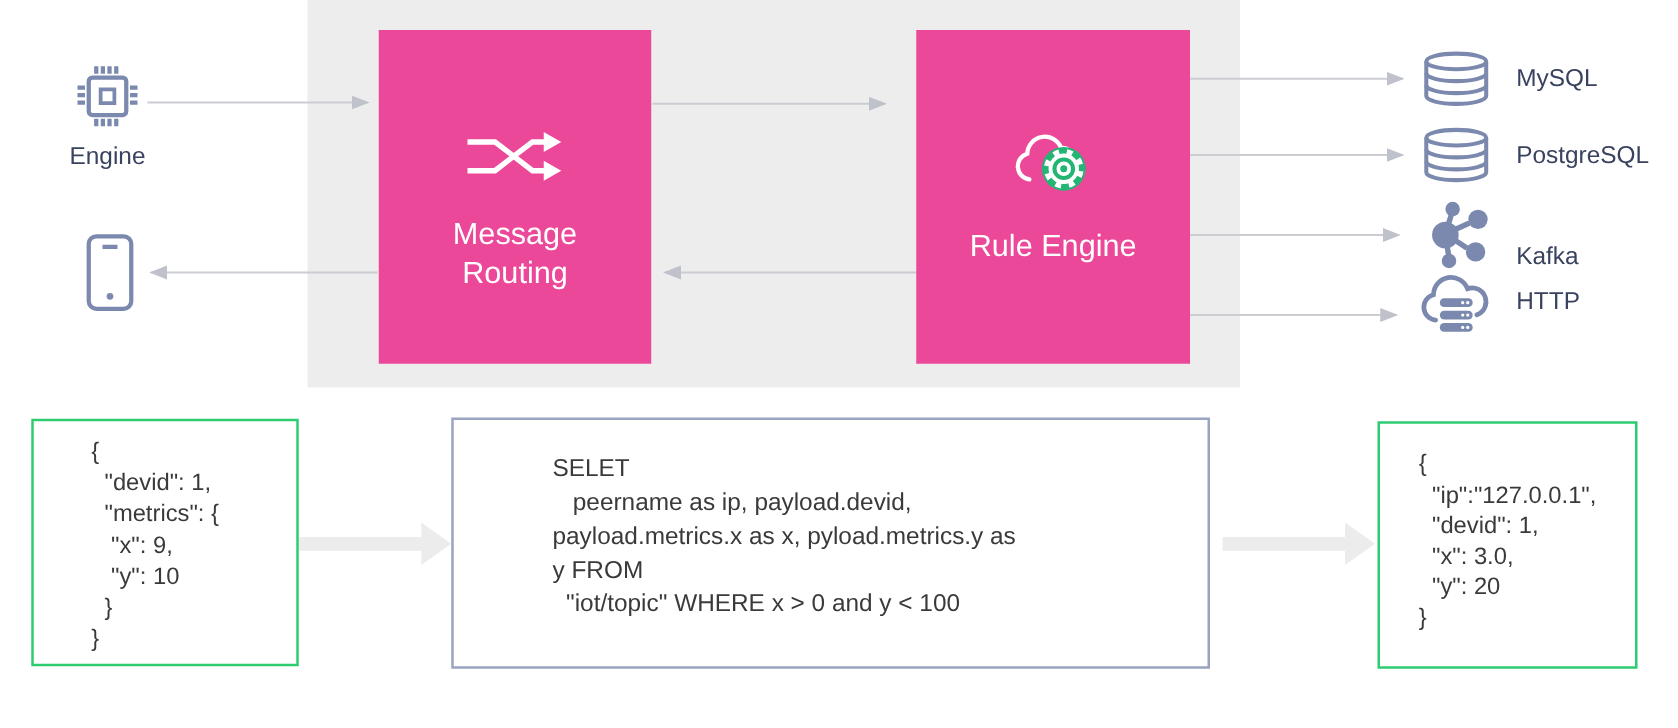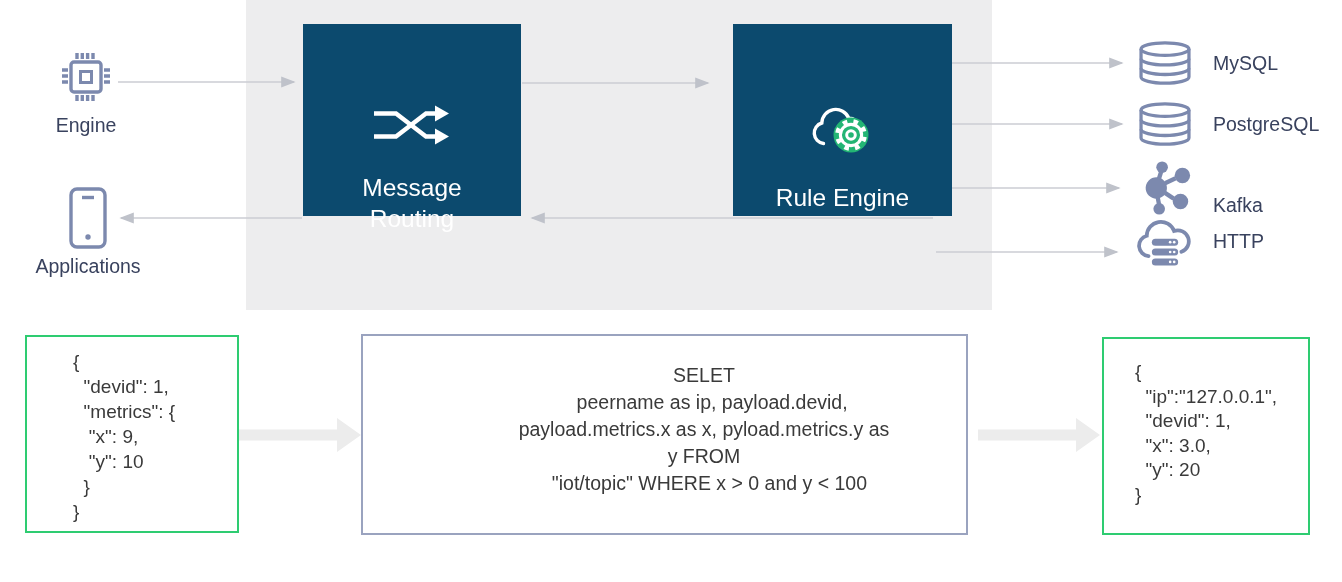--- a/index.html
+++ b/index.html
@@ -10,21 +10,21 @@
   }
   .abs { position:absolute; }
 
   
   #panel { left:246px; top:0; width:746px; height:310px; background:#ededee; }
 
   
   #arrow-layer { left:0; top:0; }
 
   
-  .node { position:absolute; background:#0c4a6e; top:24px; height:192px; }
+  .node { position:absolute; background:#ec4899; top:24px; height:267px; }
   #node-routing { left:303px; width:218px; }
   #node-engine  { left:716px; width:219px;margin-left:17px; }
   .node-icon { position:absolute; left:50%; transform:translateX(-50%); }
   #routing-icon { top:72px; width:84px; height:58px; }
   #engine-icon  { top:76px; width:68px; height:58px; }
   .node-label {
     position:absolute; left:0; width:100%; text-align:center;
     color:#ffffff; font-size:24.5px; line-height:31px; white-space:pre-line;
   }
   #node-routing .node-label { top:148px; }
@@ -49,21 +49,21 @@
 
   
   .codebox { position:absolute; background:#ffffff; box-sizing:border-box; }
   .codebox pre {
     margin:0; font-family:"Liberation Sans","DejaVu Sans",sans-serif;
     color:#3a3a3a; white-space:pre;
   }
   #box-input { left:25px; top:335px; width:214px; height:198px; border:2px solid #2ecc71; }
   #box-input pre { padding:12px 0 0 46px; font-size:19px; line-height:25px; }
   #box-sql { left:361px; top:334px; width:607px; height:201px; border:2px solid #9aa3bf; }
-  #box-sql pre { padding:26px 0 0 79px; font-size:19.5px; line-height:27px;text-align:center; }
+  #box-sql pre { padding:26px 0 0 79px; font-size:19.5px; line-height:27px; }
   #box-output { left:1102px; top:337px; width:208px; height:198px; border:2px solid #2ecc71; }
   #box-output pre { padding:21px 0 0 31px; font-size:19px; line-height:24.5px; }
 </style>
 </head>
 <body>
 
 <div id="canvas">
 
   <div id="panel" class="abs"></div>
 
@@ -101,21 +101,20 @@
   </svg>
   <div id="devices-label" class="ep-label">Engine</div>
 
   <svg id="applications-icon" class="ep-icon" viewBox="0 0 42 64">
     <g fill="none" stroke="#7c89ae" stroke-width="3.4">
       <rect x="4" y="3" width="34" height="58" rx="6"></rect>
       <path d="M15 11.5h12"></path>
       <circle cx="21" cy="51" r="2.7" fill="#7c89ae" stroke="none"></circle>
     </g>
   </svg>
-  <div id="applications-label" class="ep-label">Applications</div>
 
   <div id="node-routing" class="node">
     <svg id="routing-icon" class="node-icon" viewBox="0 0 84 58">
       <g stroke="#ffffff" stroke-width="4.4" fill="none">
         <path d="M4 17.5 h22 l30 23 h11"></path>
         <path d="M4 40.5 h22 l30 -23 h11"></path>
       </g>
       <path d="M65 9.5 L79 17.5 L65 25.5 Z" fill="#ffffff"></path>
       <path d="M65 32.5 L79 40.5 L65 48.5 Z" fill="#ffffff"></path>
     </svg>

